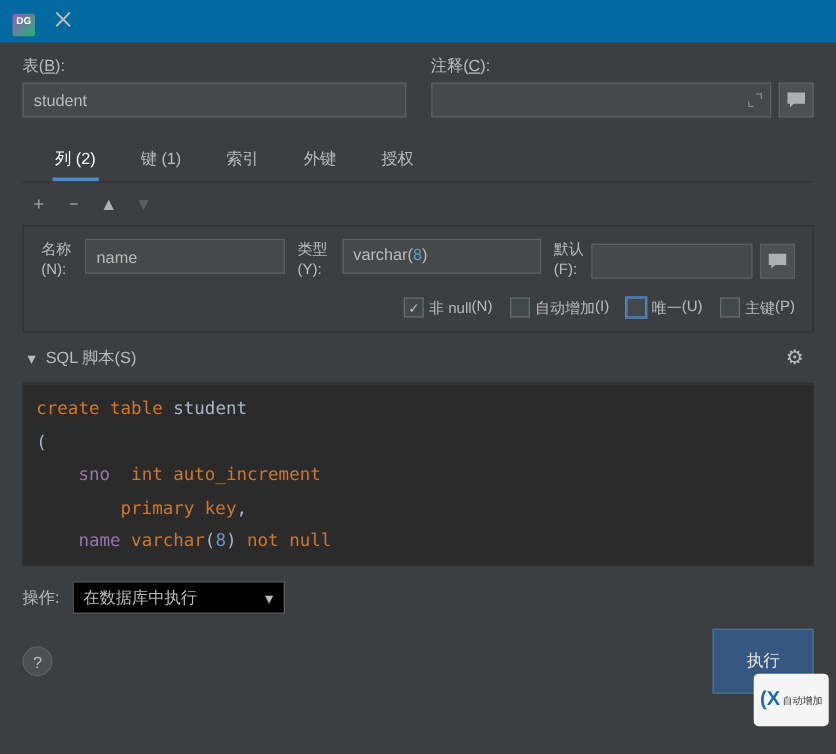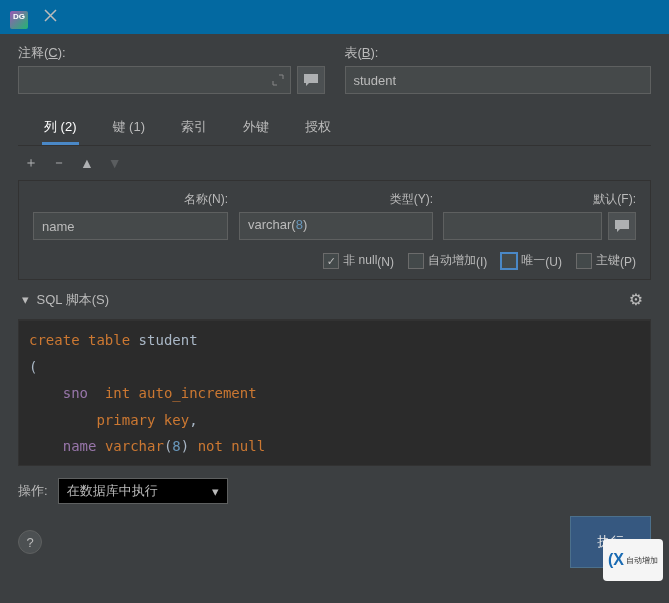--- a/index.html
+++ b/index.html
@@ -77,21 +77,21 @@
   align-items: center;
 }
 .tool-icon { color: #afb1b3; cursor: pointer; font-size: 14px; }
 .tool-icon.disabled { color: #5a5d5f; cursor: default; }
 .field-panel {
   background: #3c3f41;
   border: 1px solid #323232;
   padding: 10px 14px 10px 14px;
 }
 .field-row { display: flex; gap: 10px; }
-.field-col { display: flex; flex-direction: column; align-items: flex-end; }
+.field-col { display: flex; flex-direction: row; }
 .field-col .flabel { margin-bottom: 4px; font-size: 12px; }
 .type-input { color: #bbbbbb; }
 .type-input .paren { color: #bbbbbb; }
 .type-input .num { color: #6897bb; }
 .check-row {
   display: flex;
   gap: 14px;
   justify-content: flex-end;
   margin-top: 12px;
   align-items: center;
@@ -102,21 +102,21 @@
   border: 1px solid #6b6b6b;
   background: #43494a;
   display: inline-flex;
   align-items: center;
   justify-content: center;
   margin-right: 4px;
   cursor: pointer;
 }
 .cb.checked::after { content: "✓"; color: #bbbbbb; font-size: 11px; }
 .cb.highlight { border-color: #4a88c7; box-shadow: 0 0 0 1px #4a88c7; }
-.check-item { display: flex; align-items: flex-end; }
+.check-item { display: flex; align-items: flex-start; }
 .section-header {
   display: flex;
   align-items: center;
   padding: 10px 0 6px 0;
   cursor: pointer;
 }
 .section-header .chev { margin: 0 8px 0 4px; }
 .section-header .gear { margin-left: auto; margin-right: 8px; font-size: 16px; }
 .code-block {
   background: #2b2b2b;
@@ -200,38 +200,38 @@
   <span class="icon"><span class="dg-icon">DG</span></span>
   <span class="close">
     <svg width="13" height="13" viewBox="0 0 13 13">
         <path d="M1 1 L12 12 M12 1 L1 12" stroke="#bbbbbb" stroke-width="1.5"></path>
       </svg>
   </span>
 </div>
 
 <div class="content">
   <div class="row">
+    <div class="col">
+      <div class="label"><span>表</span>(<span class="u">B</span>):</div>
+      <input type="text" value="student" style="">
+    </div>
     <div class="col">
       <div class="label"><span>注释</span>(<span class="u">C</span>):</div>
       <div class="comment-row">
         <div class="comment-input">
           <svg width="12" height="12" viewBox="0 0 12 12">
               <path d="M1 7 L1 11 L5 11 M11 5 L11 1 L7 1" stroke="#888" stroke-width="1" fill="none"></path>
             </svg>
         </div>
         <div class="btn-square">
           <svg width="16" height="14" viewBox="0 0 16 14">
               <path d="M1 1 H15 V10 H6 L3 13 V10 H1 Z" fill="#aeb0b2"></path>
             </svg>
         </div>
       </div>
-    </div>
-    <div class="col">
-      <div class="label"><span>表</span>(<span class="u">B</span>):</div>
-      <input type="text" value="student" style="">
     </div>
   </div>
 
   <div class="tabs">
     <div class="tab active">列 (2)</div>
     <div class="tab">键 (1)</div>
     <div class="tab">索引</div>
     <div class="tab">外键</div>
     <div class="tab">授权</div>
   </div>

